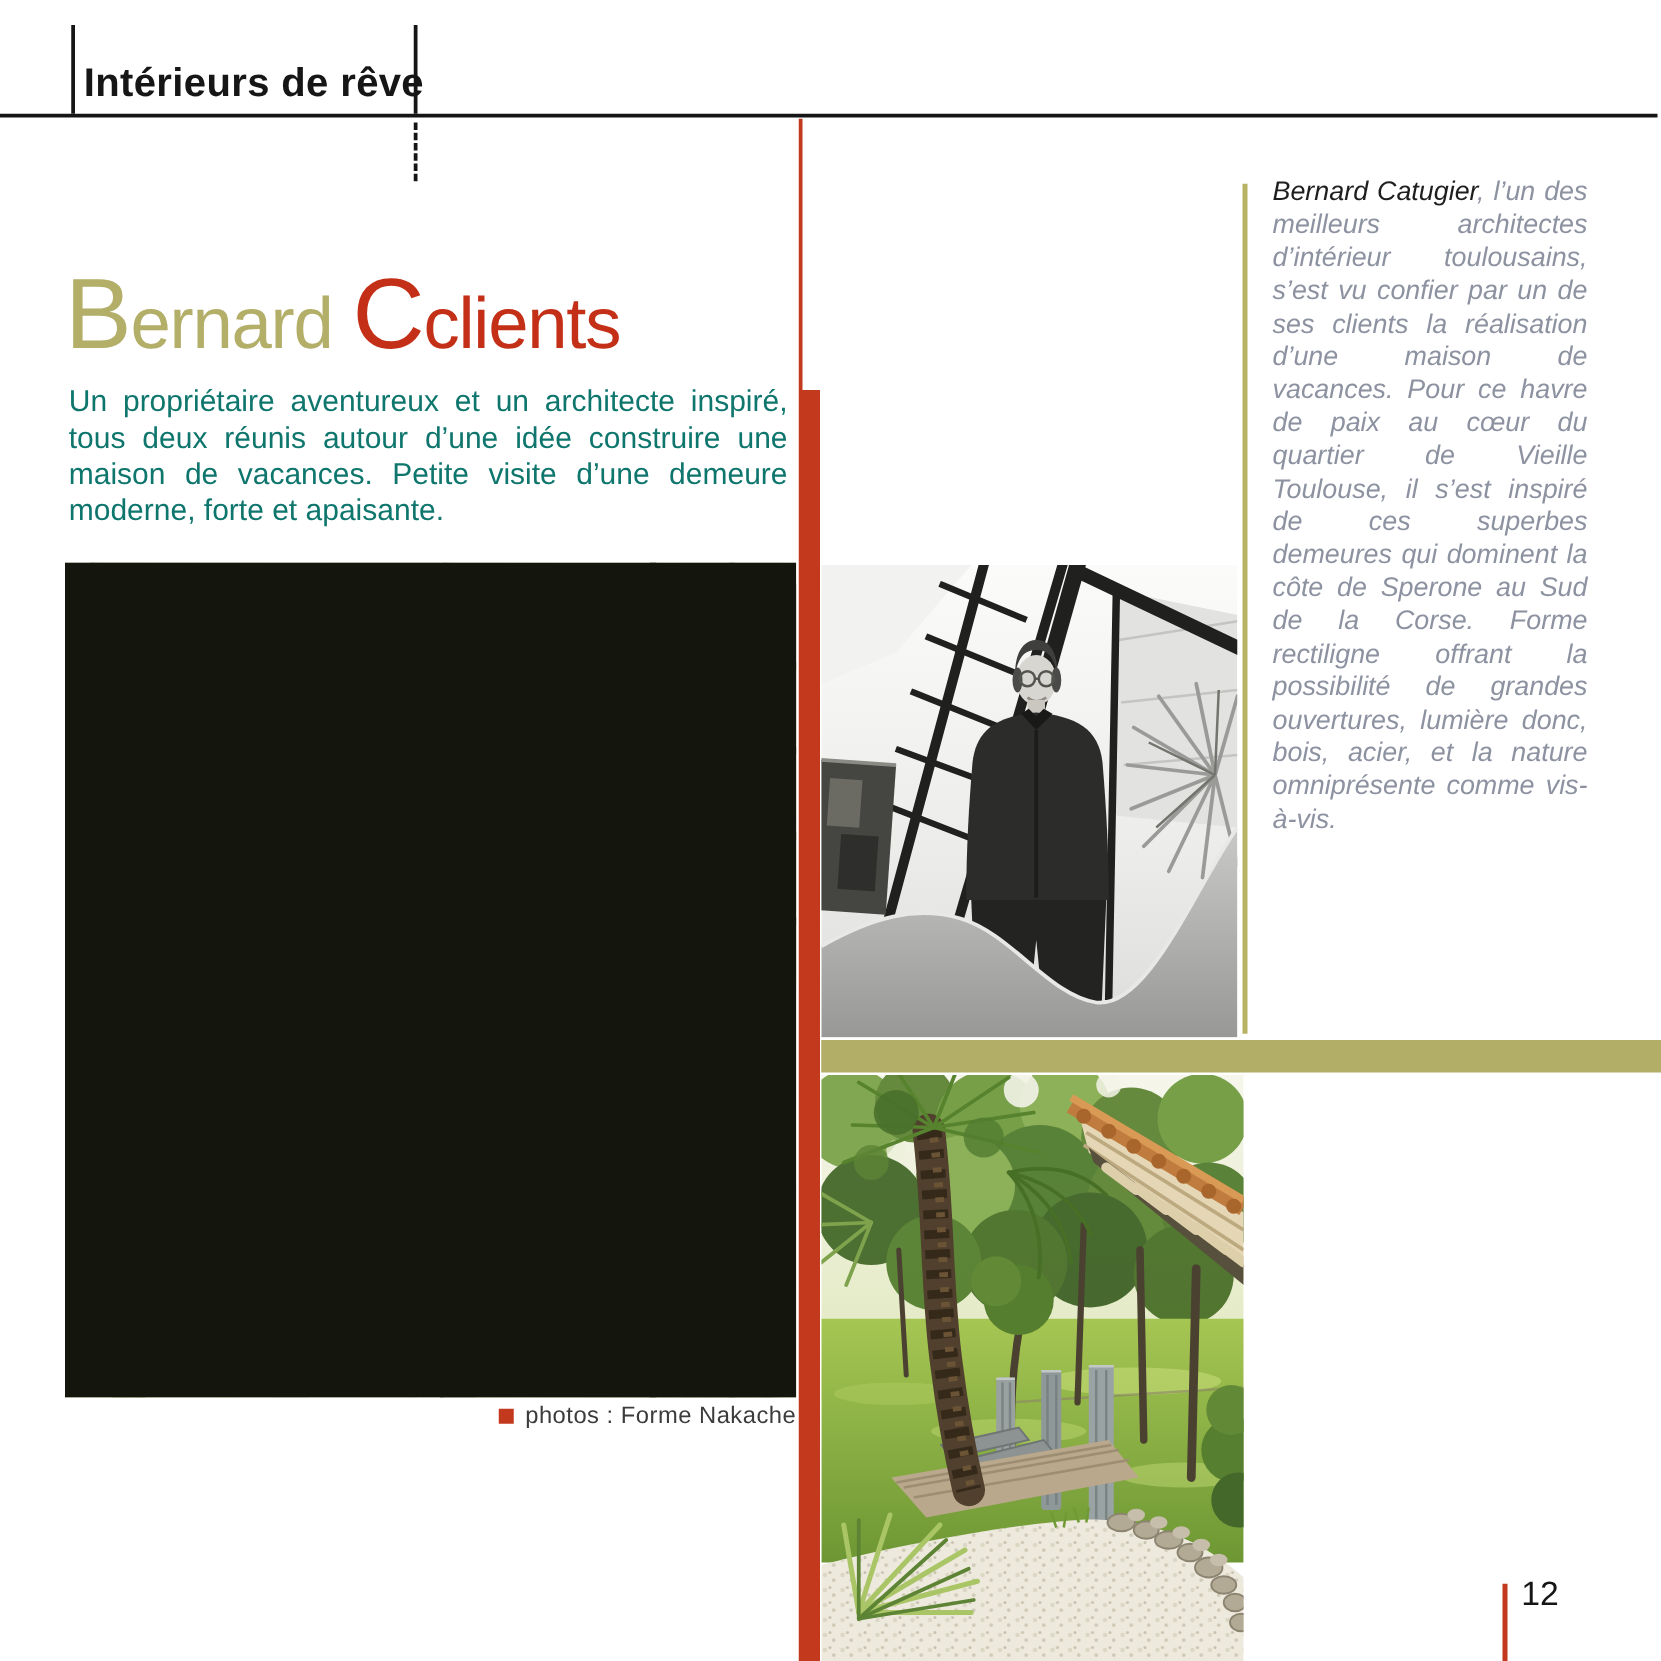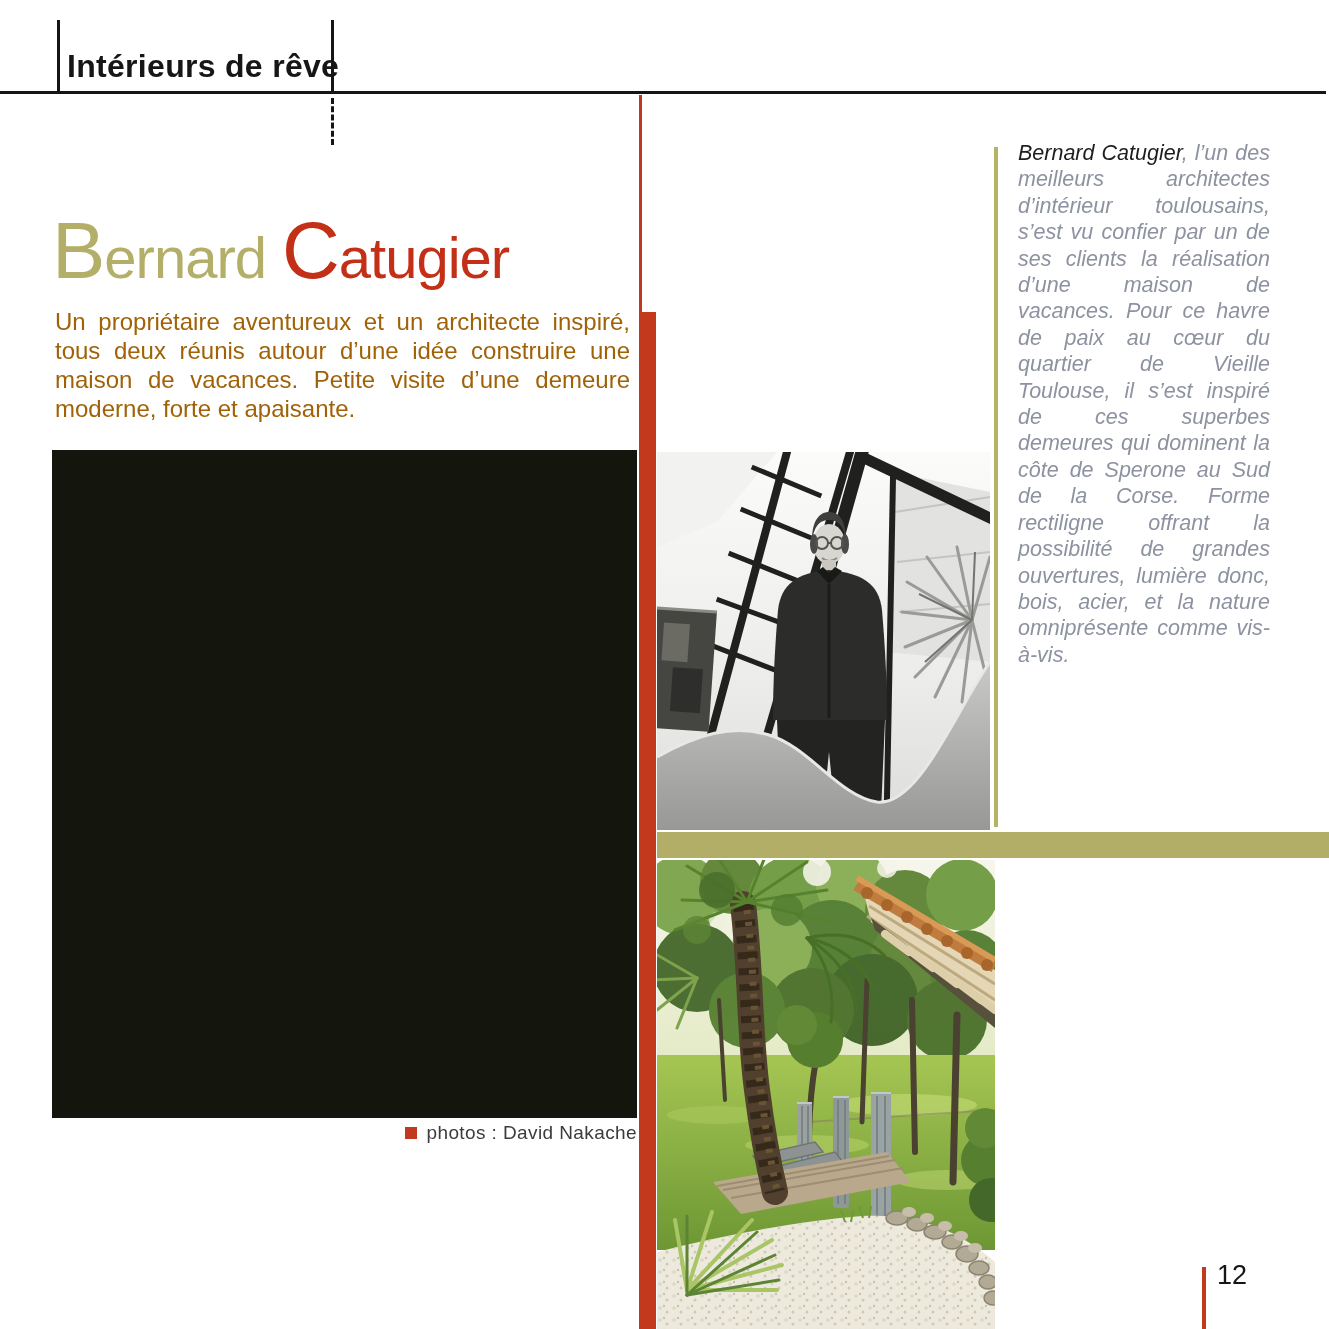--- a/index.html
+++ b/index.html
@@ -23,21 +23,21 @@
   
   .title{position:absolute;left:52px;top:211px;line-height:1;letter-spacing:-1px;white-space:nowrap;}
   .t-cap{font-size:80px;font-weight:400;}
   .t-rest{font-size:58px;font-weight:400;text-align:center;}
   .t-olive{color:#b3ae68;}
   .t-red{color:#c43017;}
   .t-gap{display:inline-block;width:16px;}
 
   
   .intro{position:absolute;left:55px;top:307px;width:575px;margin:0;font-size:24px;line-height:29px;
-         text-align:justify;color:#a16207;}
+         text-align:justify;color:#0f766e;}
 
   
   .photo{position:absolute;overflow:hidden;}
   .photo-terrace{left:52px;top:450px;width:585px;height:668px;}
   .photo-architect{left:657px;top:452px;width:333px;height:378px;}
   .photo-garden{left:657px;top:860px;width:338px;height:469px;}
   .photo svg,.photo .layer{position:absolute;left:0;top:0;width:100%;height:100%;}
 
   
   .lp-foliage{position:absolute;left:0;top:0;width:100%;height:100%;background:
@@ -102,21 +102,21 @@
 
   <div class="hdr-line hdr-line-left"></div>
   <h1 class="hdr-title">Intérieurs de rêve</h1>
   <div class="hdr-line hdr-line-right"></div>
   <div class="rule-top"></div>
   <div class="dash-line"></div>
 
   <div class="red-thin"></div>
   <div class="red-thick"></div>
 
-  <div class="title"><span class="t-cap t-olive">B</span><span class="t-rest t-olive">ernard</span><span class="t-gap"></span><span class="t-cap t-red">C</span><span class="t-rest t-red">atugier</span></div>
+  <div class="title"><span class="t-cap t-olive">B</span><span class="t-rest t-olive">ernard</span><span class="t-gap"></span><span class="t-cap t-red">C</span><span class="t-rest t-red">clients</span></div>
 
   <p class="intro">Un propriétaire aventureux et un architecte inspiré, tous deux réunis autour d’une idée construire une maison de vacances. Petite visite d’une demeure moderne, forte et apaisante.</p>
 
   <div class="photo photo-terrace">
     <div class="lp-foliage layer"></div>
     <div class="lp-deck layer"></div>
     <svg viewBox="0 0 585 668" preserveAspectRatio="none">
       <g stroke="#3a3d2b" stroke-width="2.5" opacity="0.9">
         <line x1="6" y1="250" x2="335" y2="228"></line>
         <line x1="6" y1="281" x2="337" y2="256"></line>
@@ -176,21 +176,21 @@
         <ellipse cx="140" cy="560" rx="20" ry="7" transform="rotate(-18 140 560)"></ellipse>
         <ellipse cx="150" cy="640" rx="24" ry="8" transform="rotate(28 150 640)"></ellipse>
         <ellipse cx="60" cy="660" rx="26" ry="9" transform="rotate(-30 60 660)"></ellipse>
       </g>
     </svg>
     <div class="lp-frame-right layer"></div>
   </div>
 
   <div class="credit">
     <span class="credit-sq"></span>
-    <span class="credit-text">photos : David Nakache</span>
+    <span class="credit-text">photos : Forme Nakache</span>
   </div>
 
   <div class="photo photo-architect">
     <svg viewBox="0 0 333 378" preserveAspectRatio="none">
       <defs>
         <linearGradient id="abg" x1="0" y1="0" x2="0" y2="1">
           <stop offset="0" stop-color="#fbfbfa"></stop>
             <stop offset="0.6" stop-color="#ececea"></stop>
             <stop offset="1" stop-color="#dcdcda"></stop>
         </linearGradient>

